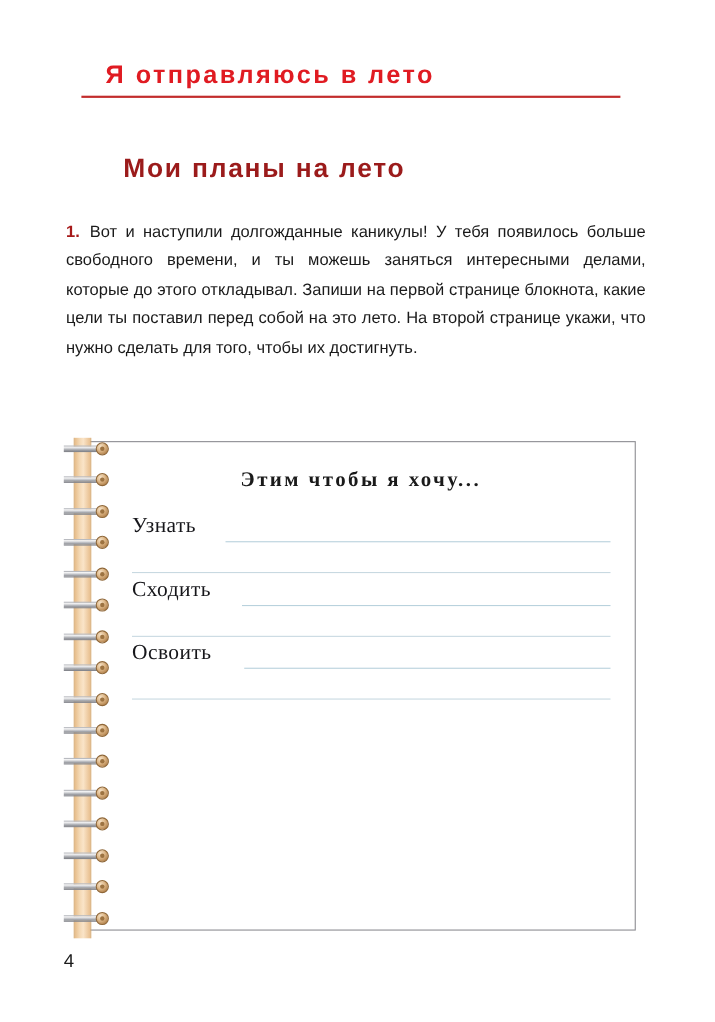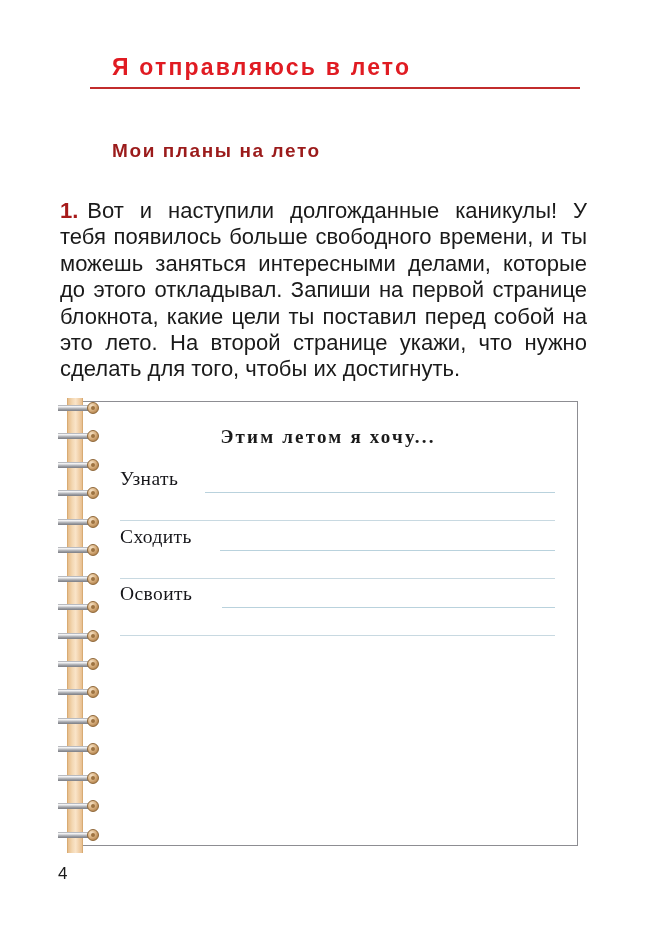--- a/index.html
+++ b/index.html
@@ -11,21 +11,21 @@
     width: 650px;
     height: 929px;
     position: relative;
     font-family: "Liberation Sans", sans-serif;
     overflow: hidden;
   }
 
   
   #chapter-title-block {
     position: absolute;
-    left: 90px;
+    left: 74px;
     top: 52px;
     width: 490px;
   }
   #chapter-title {
     font-family: "Liberation Sans", sans-serif;
     font-weight: bold;
     font-size: 23px;
     color: #e01b22;
     letter-spacing: 2.2px;
     white-space: nowrap;
@@ -39,36 +39,36 @@
     background: #c22c2c;
   }
 
   
   #section-subtitle {
     position: absolute;
     left: 112px;
     top: 140px;
     font-family: "Liberation Sans", sans-serif;
     font-weight: bold;
-    font-size: 19px;
+    font-size: 24px;
     color: #9b1b1b;
     letter-spacing: 1.6px;
     white-space: nowrap;
   }
 
   
   #task-block {
     position: absolute;
     left: 60px;
     top: 198px;
     width: 527px;
   }
   #task-paragraph {
     font-family: "Liberation Sans", sans-serif;
-    font-size: 22px;
+    font-size: 15px;
     line-height: 26.4px;
     color: #1a1a1a;
     text-align: justify;
     text-justify: inter-word;
     margin: 0;
     hyphens: manual;
   }
   #task-number {
     font-weight: bold;
     color: #a61a1a;
@@ -224,21 +224,21 @@
   <div id="chapter-rule"></div>
 </div>
 
 <div id="section-subtitle">Мои планы на лето</div>
 
 <div id="task-block">
   <p id="task-paragraph"><span id="task-number">1.</span><span id="task-text">Вот и наступили долгожданные каникулы! У тебя появилось больше свободного времени, и ты можешь заняться интересными делами, которые до этого откладывал. Запиши на первой странице блокнота, какие цели ты поставил перед собой на это лето. На второй странице укажи, что нужно сделать для того, чтобы их достигнуть.</span></p>
 </div>
 
 <div id="notebook">
-  <div id="notebook-header">Этим летом я хочу...</div>
+  <div id="notebook-header">Этим чтобы я хочу...</div>
   <div id="goal-list">
       <div class="goal-row r0">
         <div class="goal-label">Узнать</div>
         <div class="goal-rule"></div>
         <div class="goal-rule-blank"></div>
       </div>
       <div class="goal-row r3">
         <div class="goal-label">Сходить</div>
         <div class="goal-rule"></div>
         <div class="goal-rule-blank"></div>

